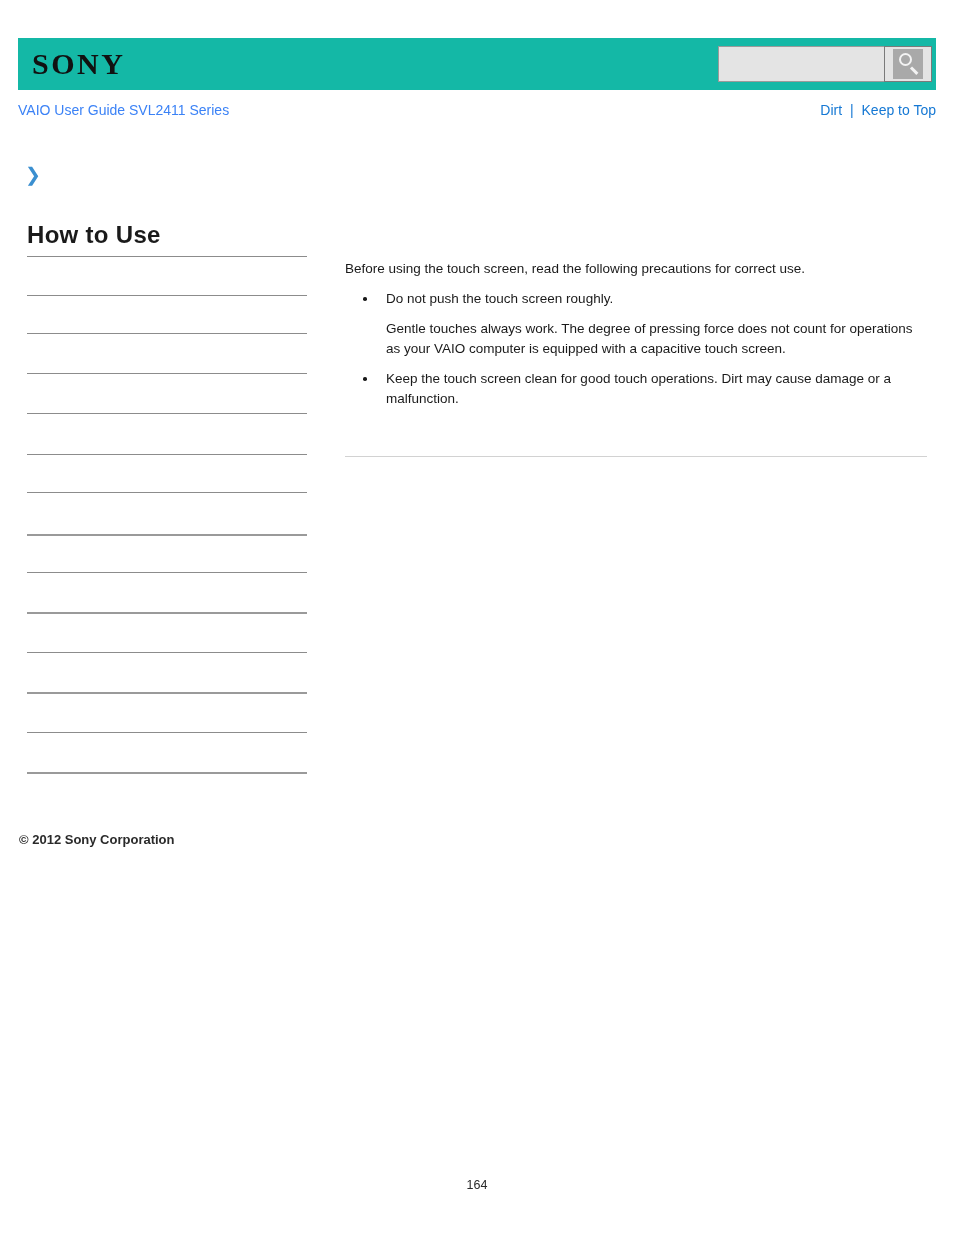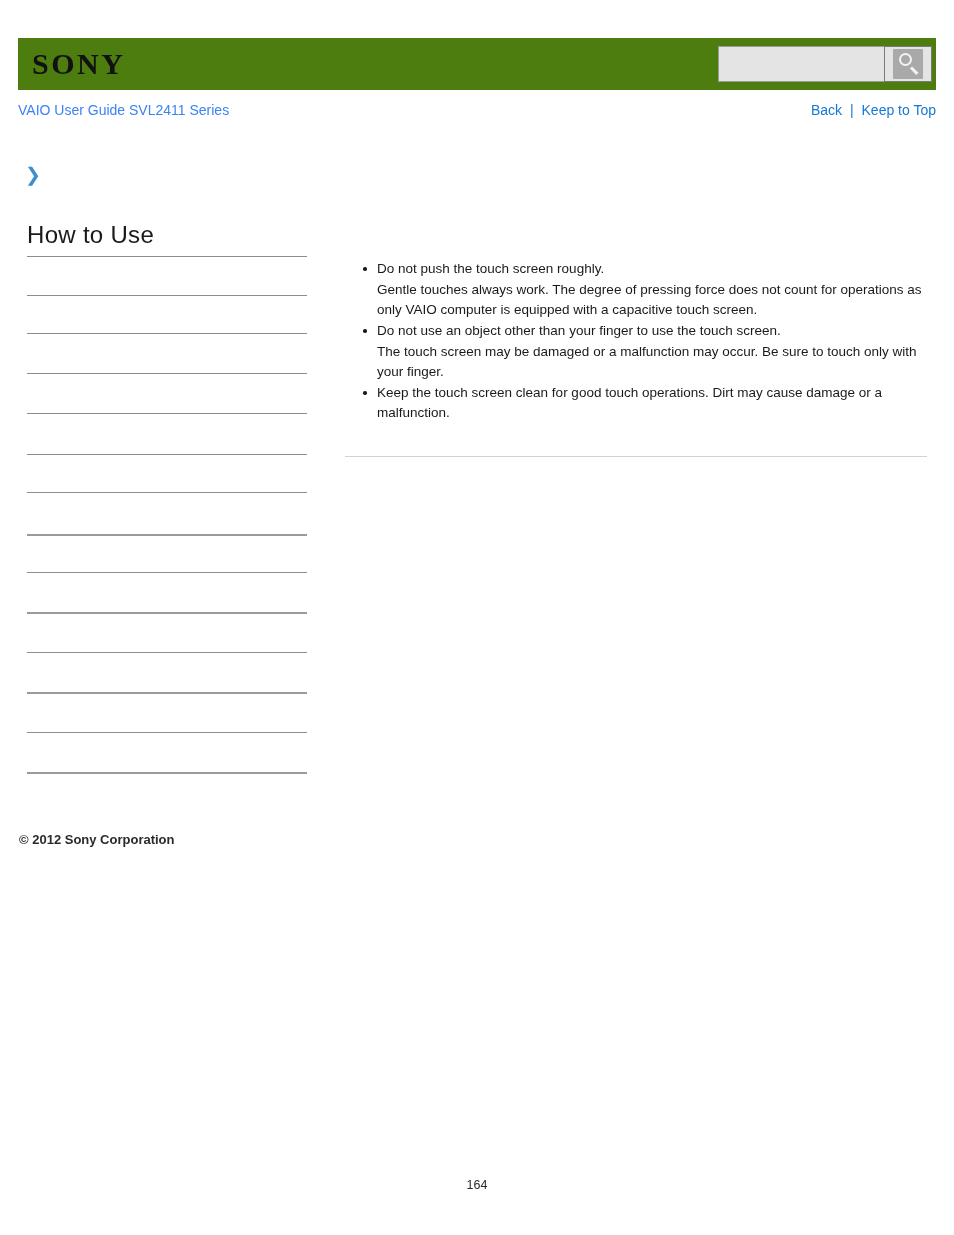--- a/index.html
+++ b/index.html
@@ -16,21 +16,21 @@
     overflow: hidden;
   }
 
   
   .header-band {
     position: absolute;
     left: 18px;
     top: 38px;
     width: 918px;
     height: 52px;
-    background: #4d7c0f;
+    background: #14b8a6;
     box-sizing: border-box;
   }
   .sony-logo {
     position: absolute;
     left: 14px;
     top: 8px;
     font-family: "Liberation Serif", serif;
     font-weight: bold;
     font-size: 30px;
     letter-spacing: 2.5px;
@@ -149,21 +149,21 @@
 
   
   .sidebar {
     position: absolute;
     left: 27px;
     top: 220px;
     width: 280px;
   }
   .sidebar-heading {
     font-size: 24px;
-    font-weight: normal;
+    font-weight: bold;
     color: #1a1a1a;
     margin: 0;
     padding: 0 0 6px 0;
     line-height: 30px;
     letter-spacing: 0.3px;
   }
   .sb-item {
     box-sizing: border-box;
     border-top: 1px solid #8c8c8c;
     width: 280px;
@@ -220,21 +220,21 @@
     width: 3.5px;
     height: 3.5px;
     background: #1a1a1a;
     border-radius: 50%;
   }
   .li-head,
   .li-body {
     font-size: 13.5px;
     line-height: 20px;
     color: #1a1a1a;
-    margin: 1px;
+    margin: 10px;
   }
   .content-rule {
     position: absolute;
     left: 345px;
     top: 456px;
     width: 582px;
     height: 1px;
     background: #d2d2d2;
   }
 
@@ -262,21 +262,21 @@
         <span class="lens"></span>
         <span class="handle"></span>
       </span>
     </button>
   </div>
 </div>
 
 <div class="title-row">
   <div class="guide-title">VAIO User Guide SVL2411 Series</div>
   <div class="nav-links">
-    <a href="#">Back</a>
+    <a href="#">Dirt</a>
     <span class="nav-sep">|</span>
     <a href="#">Keep to Top</a>
   </div>
 </div>
 
 <div class="chevron-marker">❯</div>
 
 <div class="sidebar">
   <h1 class="sidebar-heading">How to Use</h1>
   <div id="sidebar-items">
@@ -321,30 +321,26 @@
       </div>
       <div class="sb-item thick" style="height: 40px;">
         <span class="sb-label"></span>
       </div>
     </div>
 </div>
 
 <div class="copyright">© 2012 Sony Corporation</div>
 
 <div class="content">
+  <p class="content-intro">Before using the touch screen, read the following precautions for correct use.</p>
   <ul class="content-list" id="content-list">
       <li>
         <span class="bullet"></span>
         <p class="li-head">Do not push the touch screen roughly.</p>
-        <p class="li-body">Gentle touches always work. The degree of pressing force does not count for operations as only VAIO computer is equipped with a capacitive touch screen.</p>
-      </li>
-      <li>
-        <span class="bullet"></span>
-        <p class="li-head">Do not use an object other than your finger to use the touch screen.</p>
-        <p class="li-body">The touch screen may be damaged or a malfunction may occur. Be sure to touch only with your finger.</p>
+        <p class="li-body">Gentle touches always work. The degree of pressing force does not count for operations as your VAIO computer is equipped with a capacitive touch screen.</p>
       </li>
       <li>
         <span class="bullet"></span>
         <p class="li-head">Keep the touch screen clean for good touch operations. Dirt may cause damage or a malfunction.</p>
       </li>
     </ul>
 </div>
 <div class="content-rule"></div>
 
 <div class="page-number">164</div>

